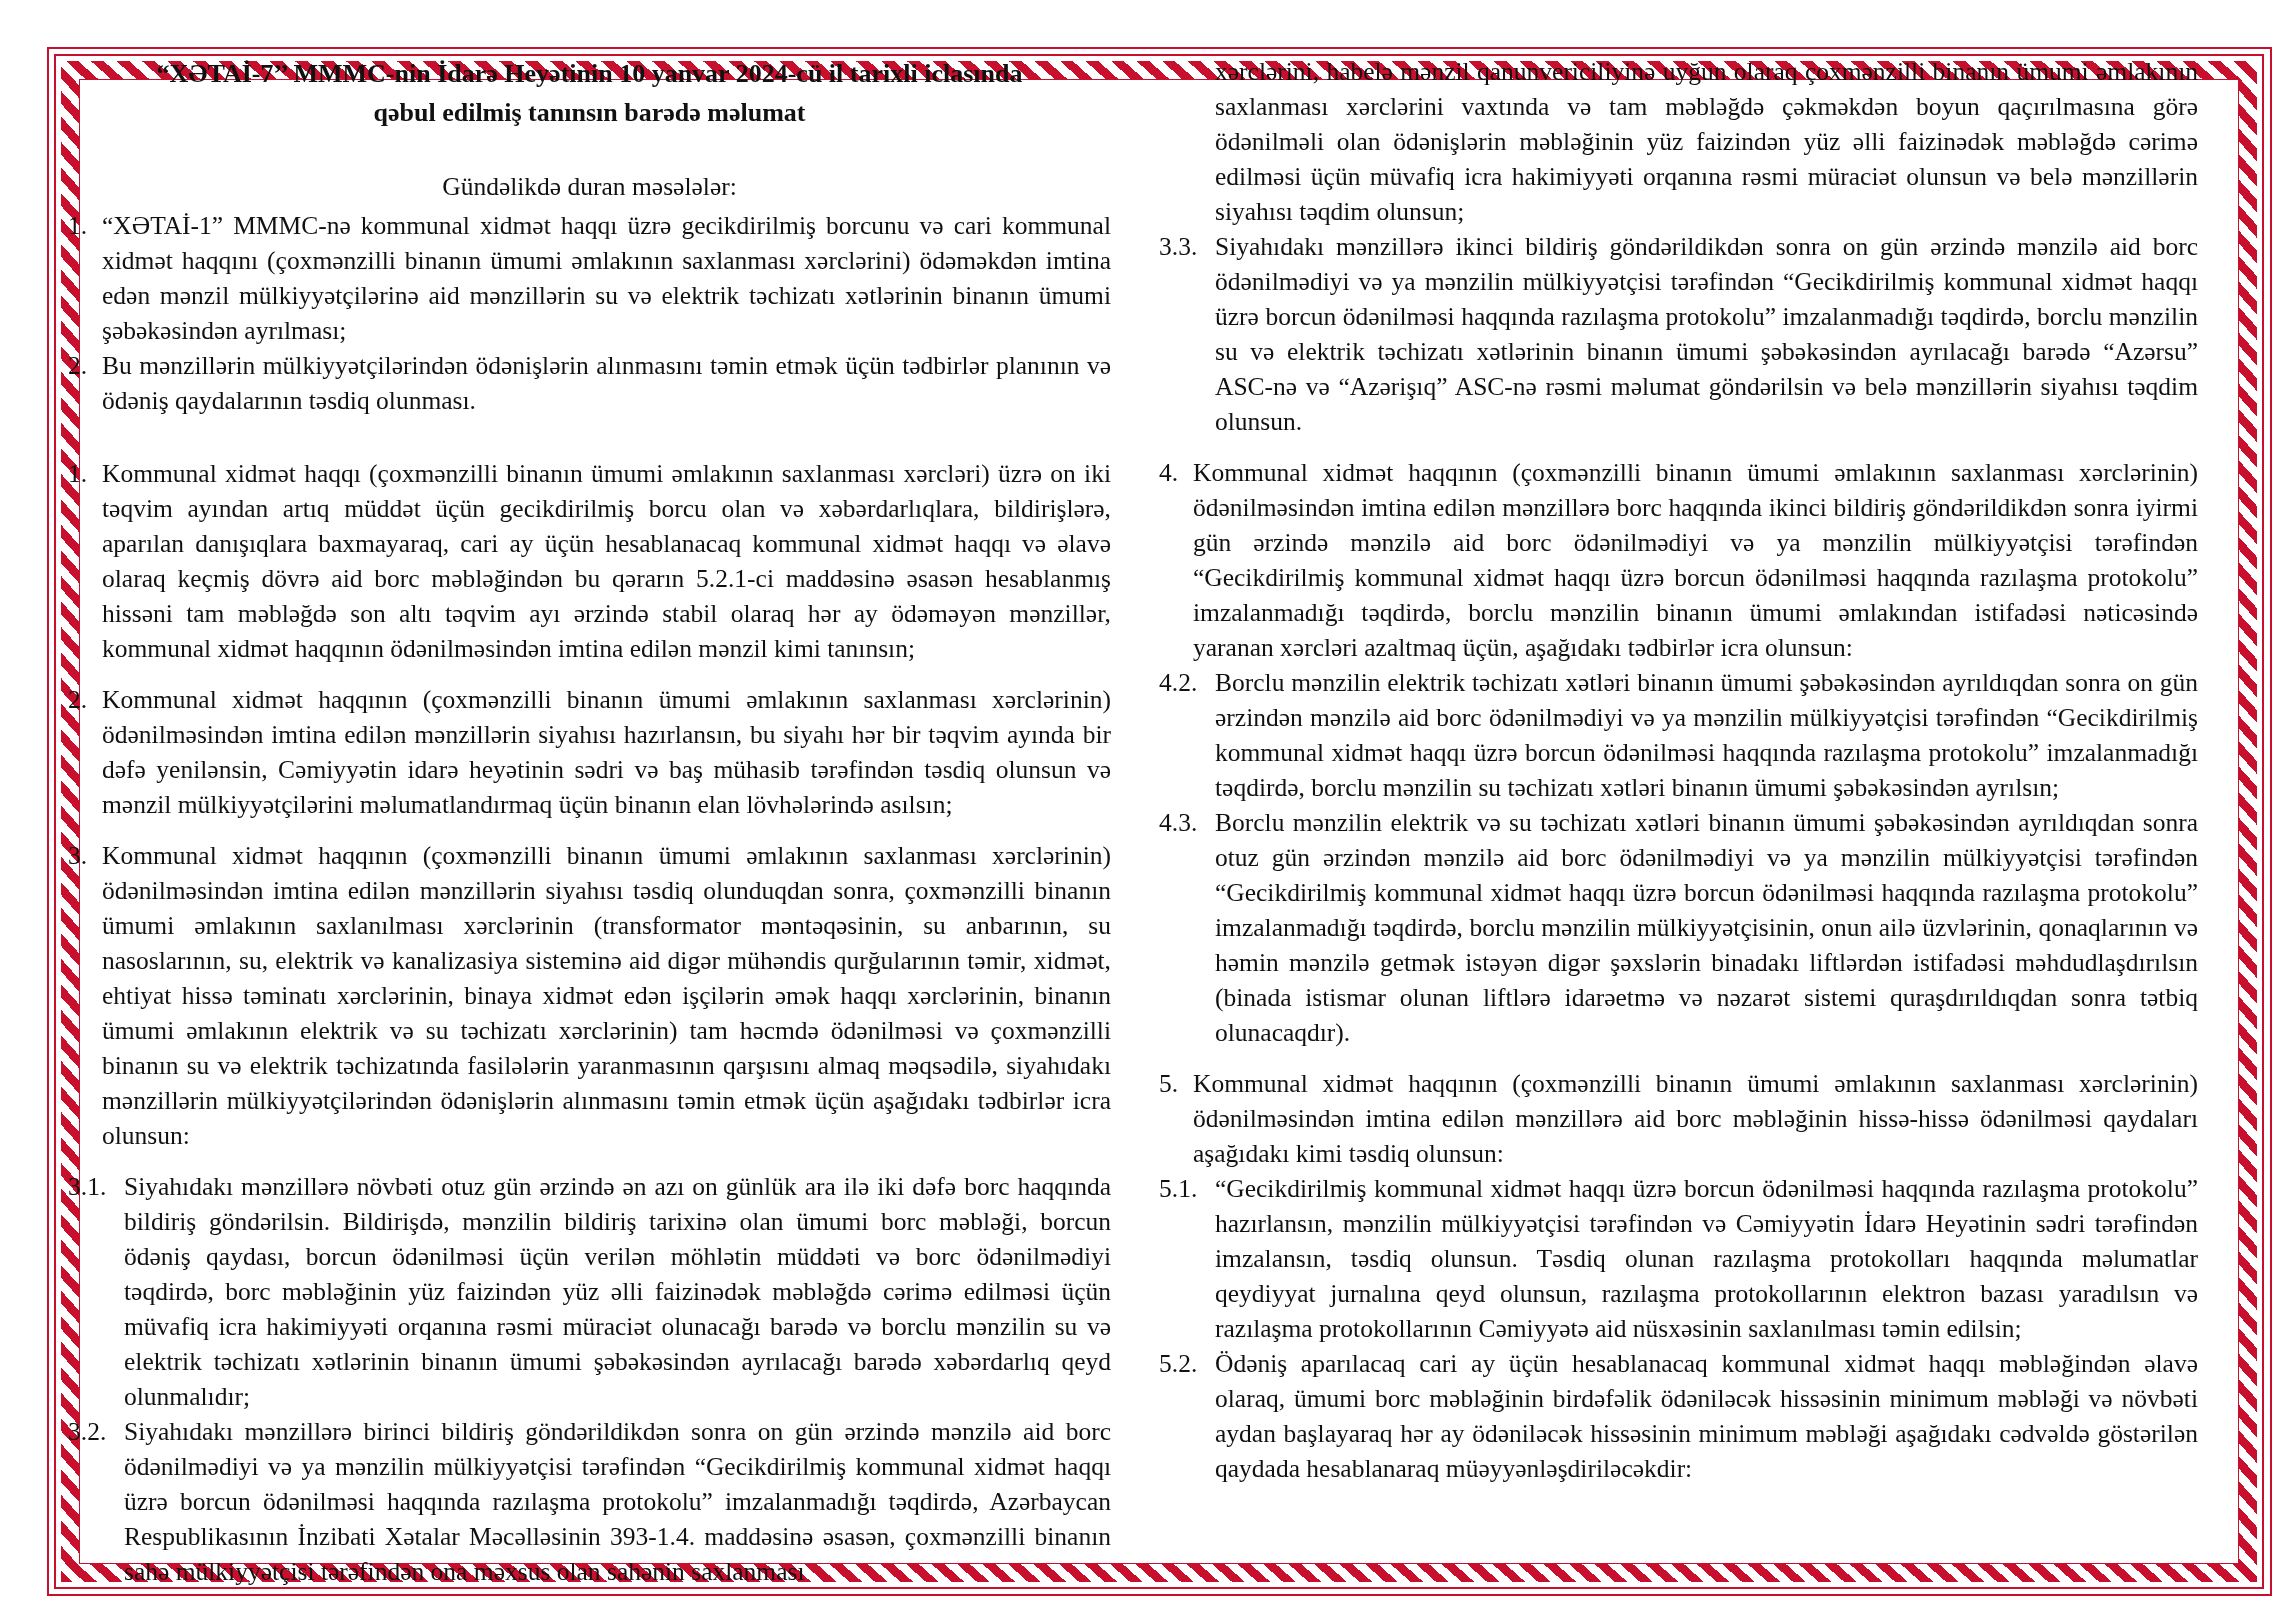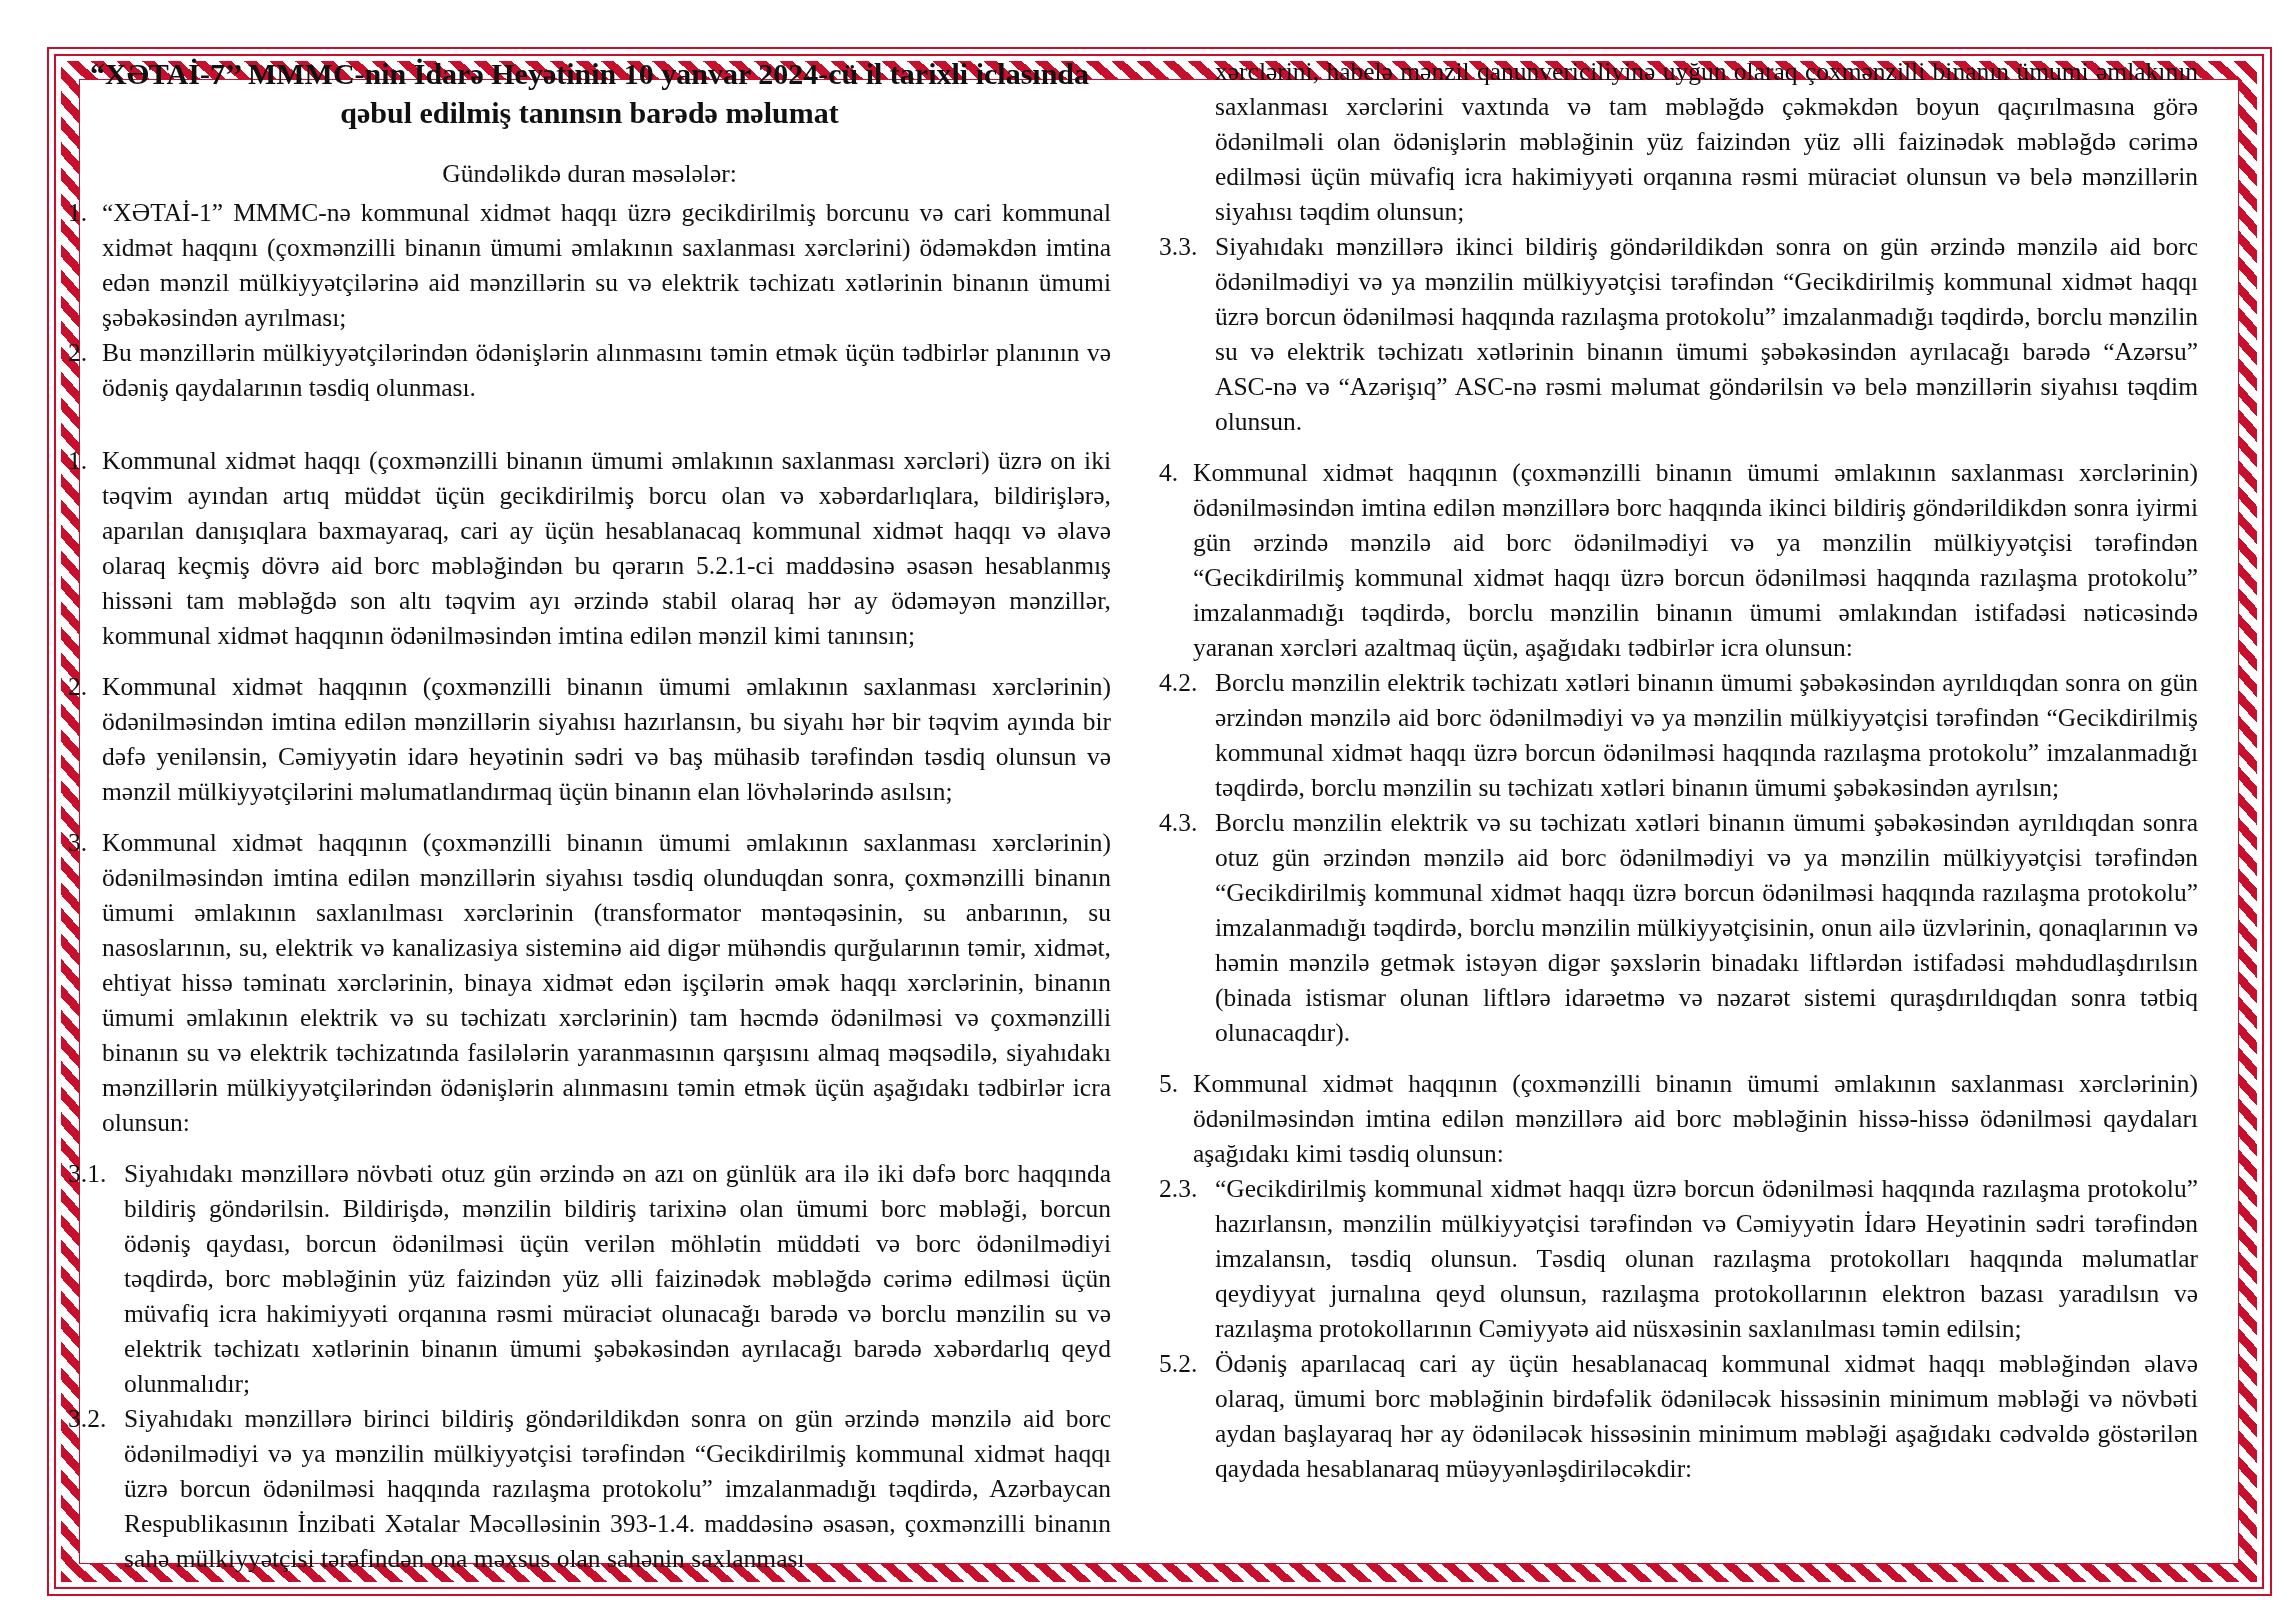--- a/index.html
+++ b/index.html
@@ -8,21 +8,21 @@
   .frame-mid { position:absolute; left:54px; top:54px; width:2210px; height:1535px; border:2.7px solid #c8102e; box-sizing:border-box; }
   .frame-tri { position:absolute; left:61px; top:61px; width:2196px; height:1521px; box-sizing:border-box;
      border:18px solid transparent;
      border-image: repeating-linear-gradient(45deg,#c8102e 0 9px,#ffffff 9px 18px) 20;
   }
   .frame-inner { position:absolute; left:79px; top:79px; width:2160px; height:1485px; border:1.8px solid #c8102e; box-sizing:border-box; }
   .page { position:absolute; left:68px; top:54px; width:2158px; height:1514px; }
   .col { position:absolute; top:0; font-size:25.5px; line-height:35px; text-align:justify; }
   .col-left { left:0; width:1043px; }
   .col-right { left:1091px; width:1039px; }
-  .title { font-weight:bold; font-size:30px; line-height:39px; text-align:center; margin:0 0 24px 0; }
+  .title { font-weight:bold; font-size:26px; line-height:39px; text-align:center; margin:0 0 37px 0; }
   .heading { font-weight:normal; text-align:center; margin:7.2px 0 3.6px 0; }
   .item { display:flex; }
   .num { flex:0 0 auto; min-width:34px; }
   .num.sub { min-width:56px; }
   .txt { flex:1; text-align:justify; }
   .gap { height:16px; }
   .gap-l { height:38px; }
 </style>
 </head>
 <body>
@@ -94,21 +94,21 @@
     <div class="item">
       <span class="num sub">4.3.</span>
       <span class="txt">Borclu mənzilin elektrik və su təchizatı xətləri binanın ümumi şəbəkəsindən ayrıldıqdan sonra otuz gün ərzindən mənzilə aid borc ödənilmədiyi və ya mənzilin mülkiyyətçisi tərəfindən “Gecikdirilmiş kommunal xidmət haqqı üzrə borcun ödənilməsi haqqında razılaşma protokolu” imzalanmadığı təqdirdə, borclu mənzilin mülkiyyətçisinin, onun ailə üzvlərinin, qonaqlarının və həmin mənzilə getmək istəyən digər şəxslərin binadakı liftlərdən istifadəsi məhdudlaşdırılsın (binada istismar olunan liftlərə idarəetmə və nəzarət sistemi quraşdırıldıqdan sonra tətbiq olunacaqdır).</span>
     </div>
     <div class="gap"></div>
     <div class="item">
       <span class="num">5.</span>
       <span class="txt">Kommunal xidmət haqqının (çoxmənzilli binanın ümumi əmlakının saxlanması xərclərinin) ödənilməsindən imtina edilən mənzillərə aid borc məbləğinin hissə-hissə ödənilməsi qaydaları aşağıdakı kimi təsdiq olunsun:</span>
     </div>
     <div class="item">
-      <span class="num sub">2.3.</span>
+      <span class="num sub">5.1.</span>
       <span class="txt">“Gecikdirilmiş kommunal xidmət haqqı üzrə borcun ödənilməsi haqqında razılaşma protokolu” hazırlansın, mənzilin mülkiyyətçisi tərəfindən və Cəmiyyətin İdarə Heyətinin sədri tərəfindən imzalansın, təsdiq olunsun. Təsdiq olunan razılaşma protokolları haqqında məlumatlar qeydiyyat jurnalına qeyd olunsun, razılaşma protokollarının elektron bazası yaradılsın və razılaşma protokollarının Cəmiyyətə aid nüsxəsinin saxlanılması təmin edilsin;</span>
     </div>
     <div class="item">
       <span class="num sub">5.2.</span>
       <span class="txt">Ödəniş aparılacaq cari ay üçün hesablanacaq kommunal xidmət haqqı məbləğindən əlavə olaraq, ümumi borc məbləğinin birdəfəlik ödəniləcək hissəsinin minimum məbləği və növbəti aydan başlayaraq hər ay ödəniləcək hissəsinin minimum məbləği aşağıdakı cədvəldə göstərilən qaydada hesablanaraq müəyyənləşdiriləcəkdir:</span>
     </div>
   </div>
 </div>
 
 

